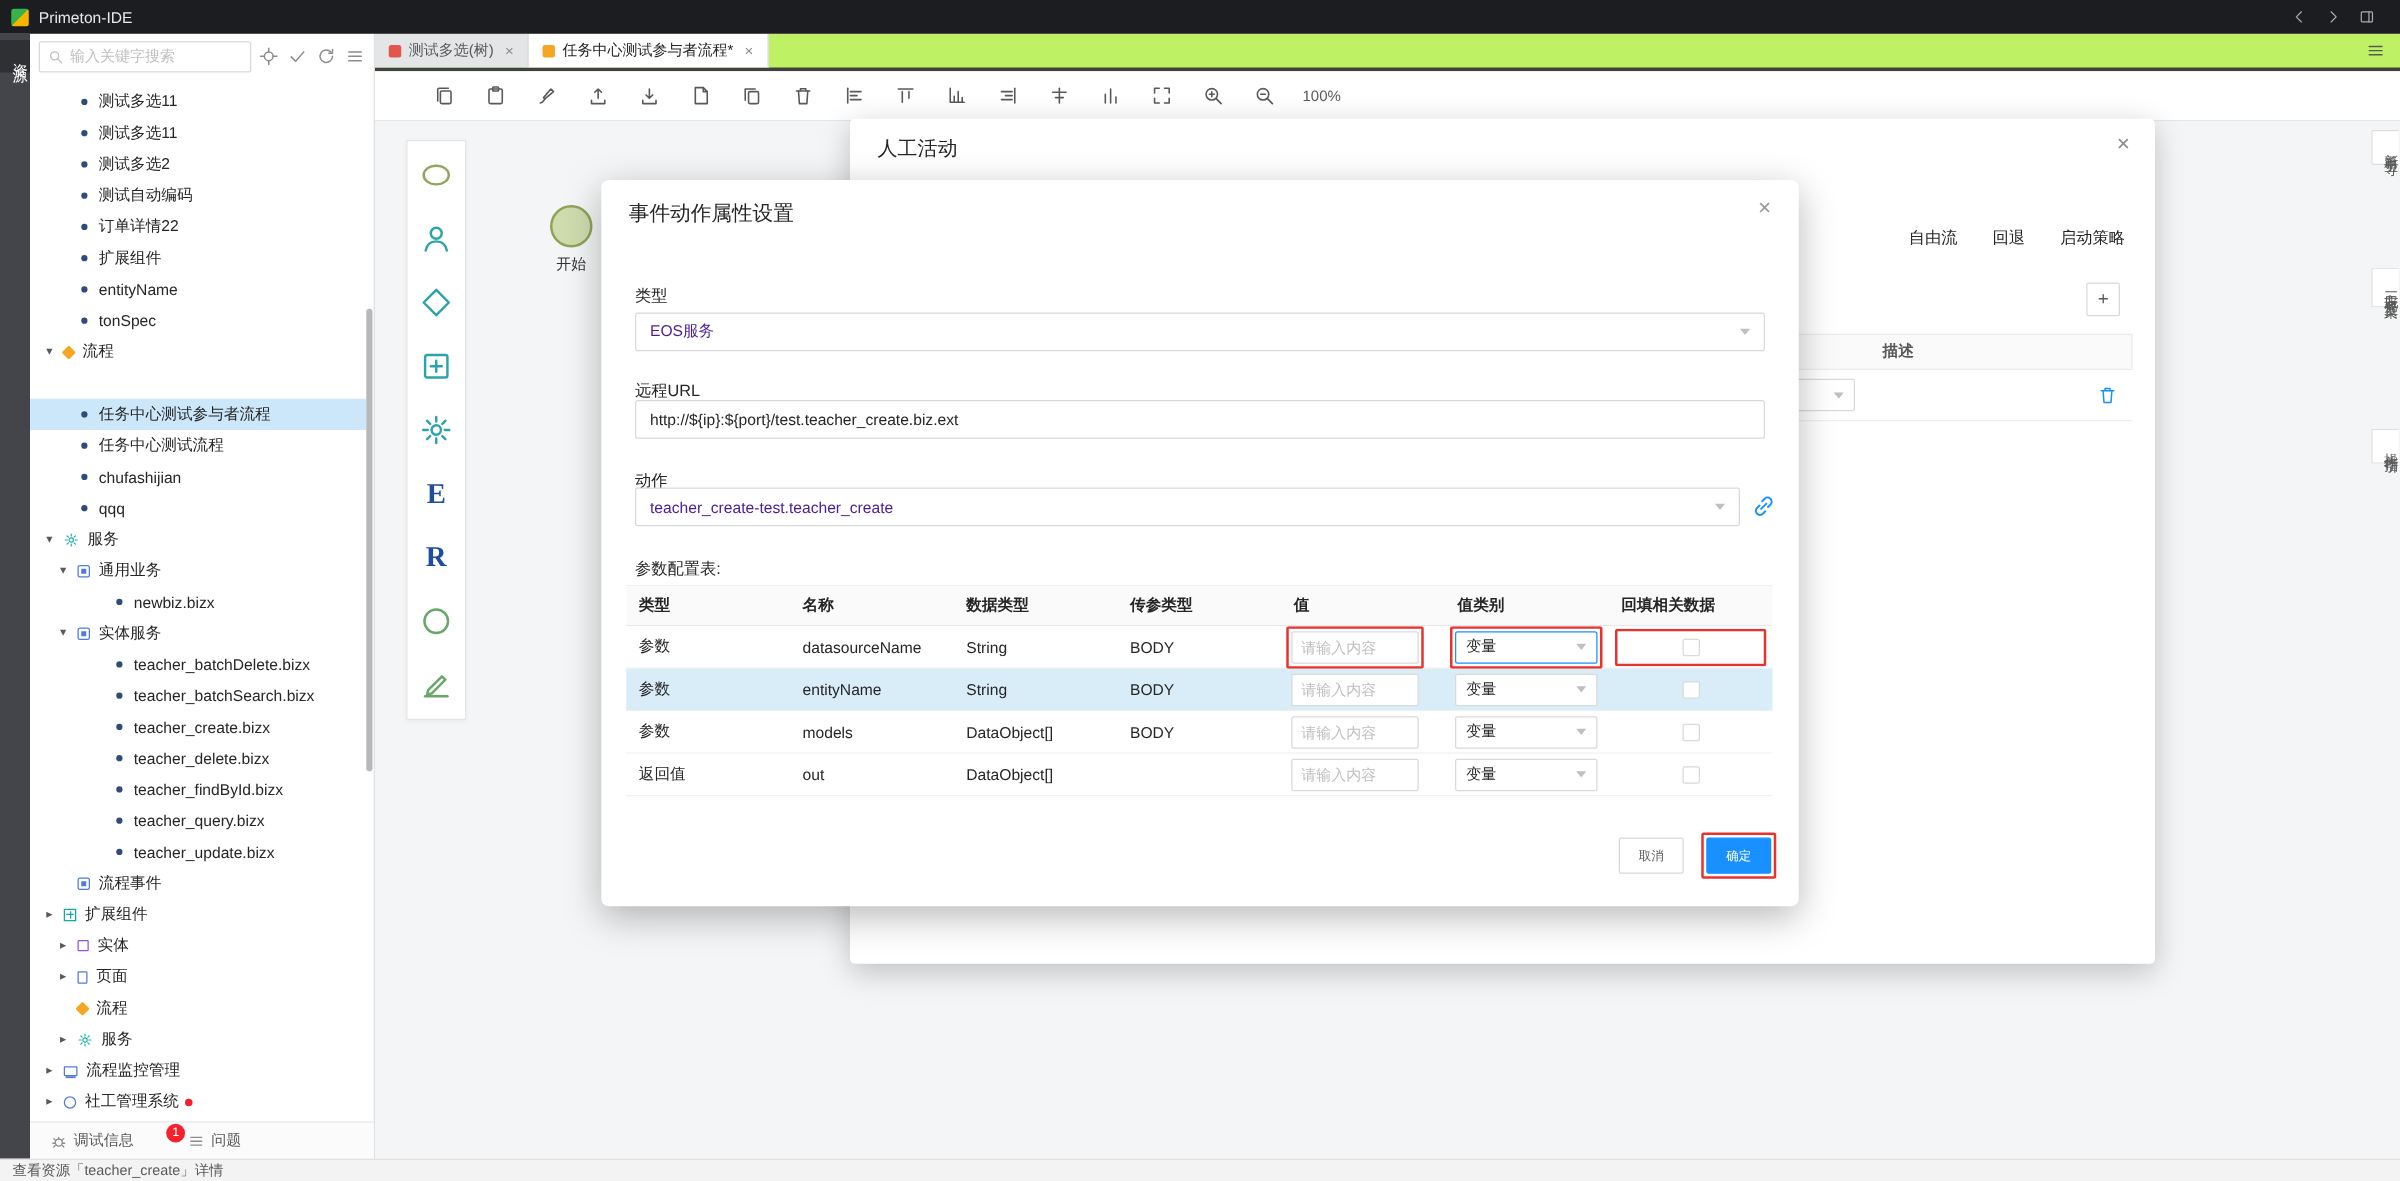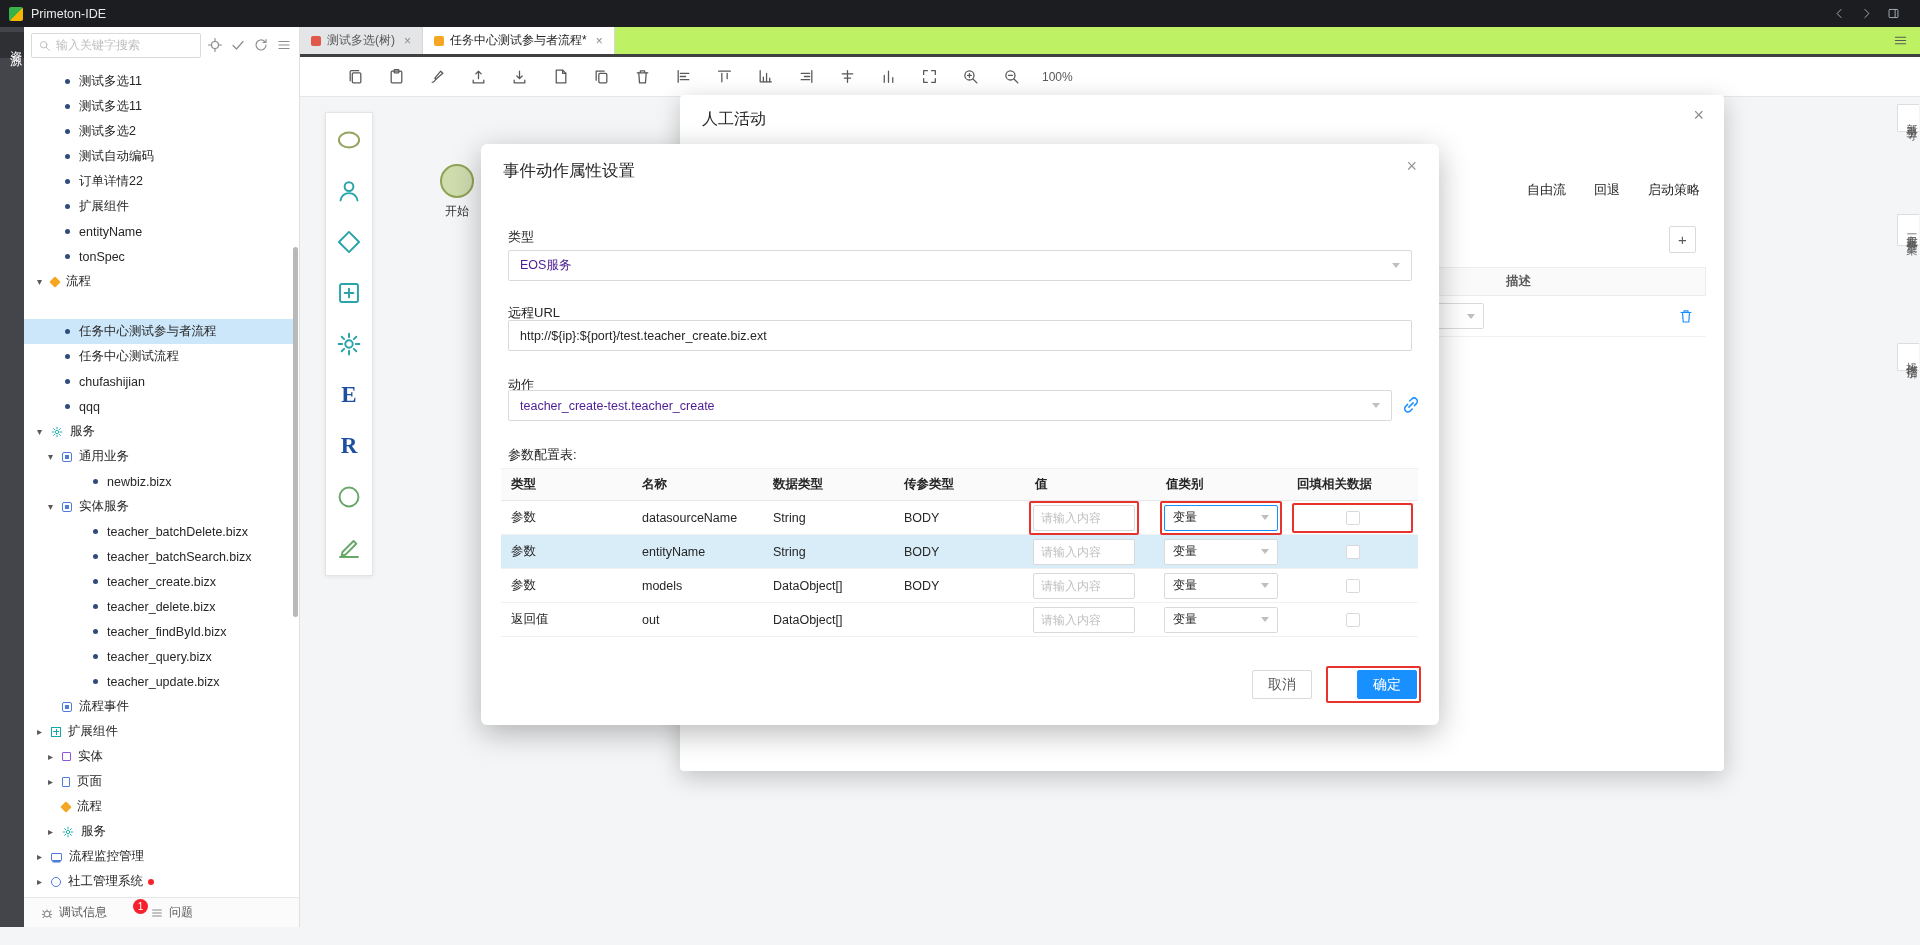--- a/index.html
+++ b/index.html
@@ -95,21 +95,21 @@
   .am-tab{cursor:pointer;}
   #am-plus{position:absolute;right:28px;top:131px;width:27px;height:27px;border:1px solid #d9d9d9;border-radius:2px;display:flex;align-items:center;justify-content:center;color:#595959;font-size:15px;cursor:pointer;background:#fff;}
   #am-desc-head{position:absolute;left:460px;right:18px;top:172px;height:29px;background:#fafafa;border:1px solid #ececec;display:flex;align-items:center;}
   #am-desc-label{position:absolute;left:365px;font-size:12.5px;color:#595959;font-weight:600;}
   #am-row{position:absolute;left:460px;right:18px;top:201px;height:41px;border-bottom:1px solid #f0f0f0;display:flex;align-items:center;}
   #am-row-select{position:absolute;left:2px;width:342px;height:26px;border:1px solid #d9d9d9;border-radius:2px;background:#fff;display:flex;align-items:center;justify-content:flex-end;padding-right:8px;}
   .am-trash{position:absolute;right:12px;width:16px;height:16px;cursor:pointer;}
   .am-trash svg{stroke:#1890ff;}
   #am-footer{position:absolute;left:0;right:0;bottom:0;height:48px;border-top:1px solid #f0f0f0;display:flex;align-items:center;justify-content:flex-end;gap:14px;padding-right:26px;}
 
-  .btn{height:29px;padding:0 15px;border-radius:2px;font-size:14px;display:flex;align-items:center;justify-content:center;cursor:pointer;margin-left:27px;}
+  .btn{height:29px;padding:0 15px;border-radius:2px;font-size:10px;display:flex;align-items:center;justify-content:center;cursor:pointer;}
   .btn.default{border:1px solid #d9d9d9;background:#fff;color:#595959;}
   .btn.primary{background:#1890ff;color:#fff;border:1px solid #1890ff;}
 
   
   #event-modal{position:absolute;left:481px;top:144px;width:958px;height:581px;background:#fff;border-radius:6px;box-shadow:0 8px 30px rgba(0,0,0,.28);z-index:50;}
   #em-title{position:absolute;left:22px;top:16px;font-size:16.5px;color:#262626;font-weight:500;}
   #em-close{position:absolute;right:22px;top:12px;font-size:18px;color:#999;cursor:pointer;}
   .em-label{position:absolute;left:27px;font-size:13px;color:#262626;}
   #lbl-type{top:84px;} #lbl-url{top:160px;} #lbl-action{top:232px;} #lbl-table{top:302px;}
   .em-select{position:absolute;left:27px;height:31px;border:1px solid #d9d9d9;border-radius:2px;background:#fff;display:flex;align-items:center;justify-content:space-between;padding:0 11px;font-size:12.5px;color:#4c1d95;cursor:pointer;}
@@ -756,17 +756,20 @@
     </div>
 
     <div id="em-footer">
       <button class="btn default">取消</button>
       <span class="wrap red">
         <button class="btn primary">确定</button>
       </span>
     </div>
   </section>
 
+  <footer id="statusbar">
+    <span>查看资源「teacher_create」详情</span>
+  </footer>
 
 <div class="rtab" style="top: 104px;">新手引导</div>
     <div class="rtab" style="top: 214px;">三方服务货架</div>
     <div class="rtab" style="top: 343px;">操作指引</div>
   </div>
 
 </body></html>

